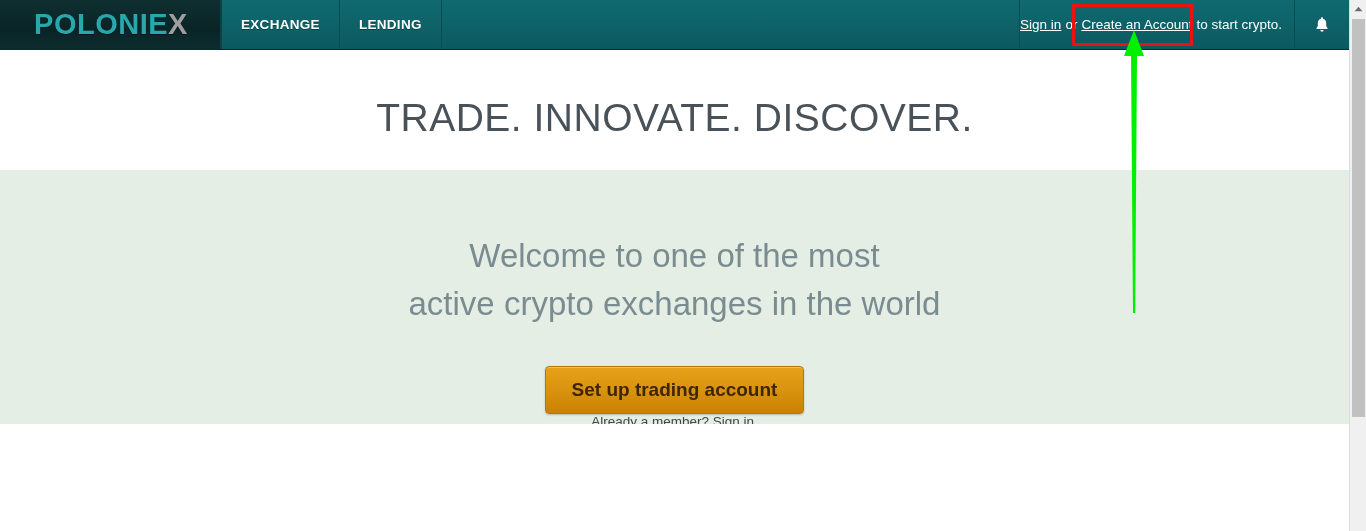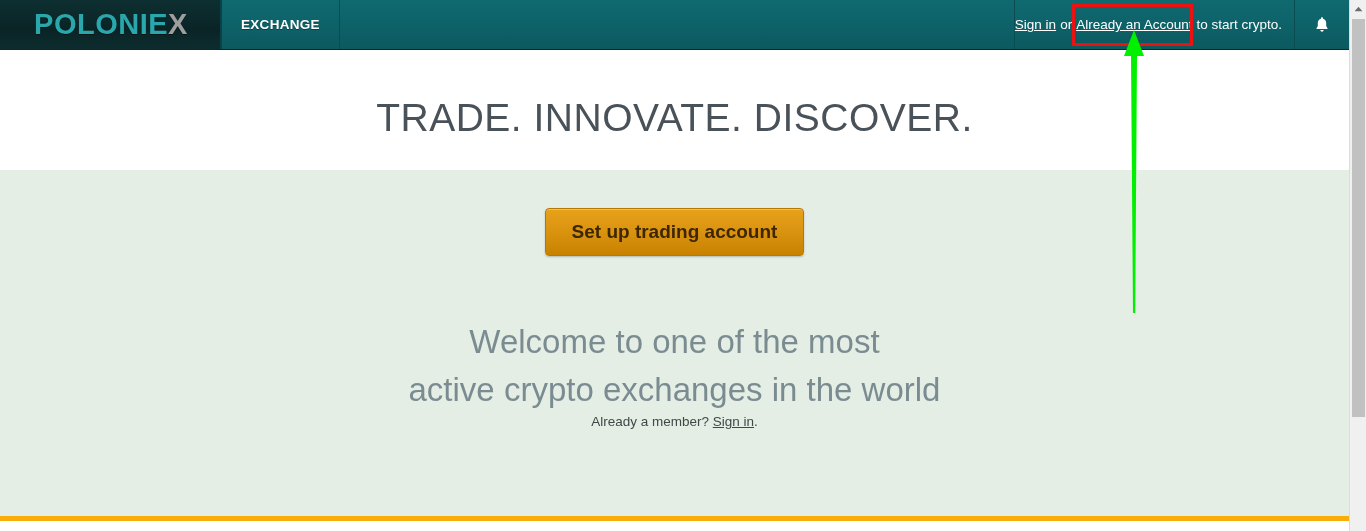--- a/index.html
+++ b/index.html
@@ -16,21 +16,21 @@
     background: #ffffff;
     position: relative;
   }
 
   
   #viewport {
     position: absolute;
     left: 0;
     top: 0;
     width: 1349px;
-    height: 531px;
+    height: 424px;
     overflow: hidden;
     background: #ffffff;
   }
 
   
   #topnav {
     position: absolute;
     left: 0;
     top: 0;
     width: 1349px;
@@ -252,54 +252,55 @@
 
 <div id="viewport">
 
   <div id="topnav">
 
     <div class="logo-cell">
       <span class="logo-text"><span>POLONIE</span><span class="x">X</span></span>
     </div>
 
     <div class="nav-item">EXCHANGE</div>
+    <div class="nav-item">LENDING</div>
 
     <div class="nav-spacer"></div>
 
     <div class="nav-right">
       <a>Sign in</a>
         <span class="sp"></span>
         <span class="plain">or</span>
         <span class="sp"></span>
-        <a>Already an Account</a>
+        <a>Create an Account</a>
         <span class="sp"></span>
         <span class="plain">to start crypto.</span>
     </div>
 
     <div class="bell-cell">
       <svg width="16" height="18" viewBox="0 0 16 18">
         <path d="M8 1.2c-.55 0-1 .45-1 1v.45C5.1 3.05 3.8 4.7 3.8 6.7v3.3L2.5 12.2v.9h11v-.9l-1.3-2.2V6.7c0-2-1.3-3.65-3.2-4.05V2.2c0-.55-.45-1-1-1z" fill="#ffffff"></path>
         <path d="M6.4 14.1c0 .9.72 1.6 1.6 1.6s1.6-.7 1.6-1.6z" fill="#ffffff"></path>
       </svg>
     </div>
   </div>
 
   <div id="hero">
     <div id="hero-title">TRADE. INNOVATE. DISCOVER.</div>
   </div>
 
   <div id="welcome-band">
 
-    <div id="cta-wrap">
-      <button id="cta-button">Set up trading account</button>
-    </div>
-
     <div id="welcome-text">
       <span>Welcome to one of the most</span>
       <span class="l2">active crypto exchanges in the world</span>
+    </div>
+
+    <div id="cta-wrap">
+      <button id="cta-button">Set up trading account</button>
     </div>
 
     <div id="member-line">
       <span>Already a member?</span>
       <a>Sign in</a><span>.</span>
     </div>
 
   </div>
 
   <div id="orange-rule"></div>

